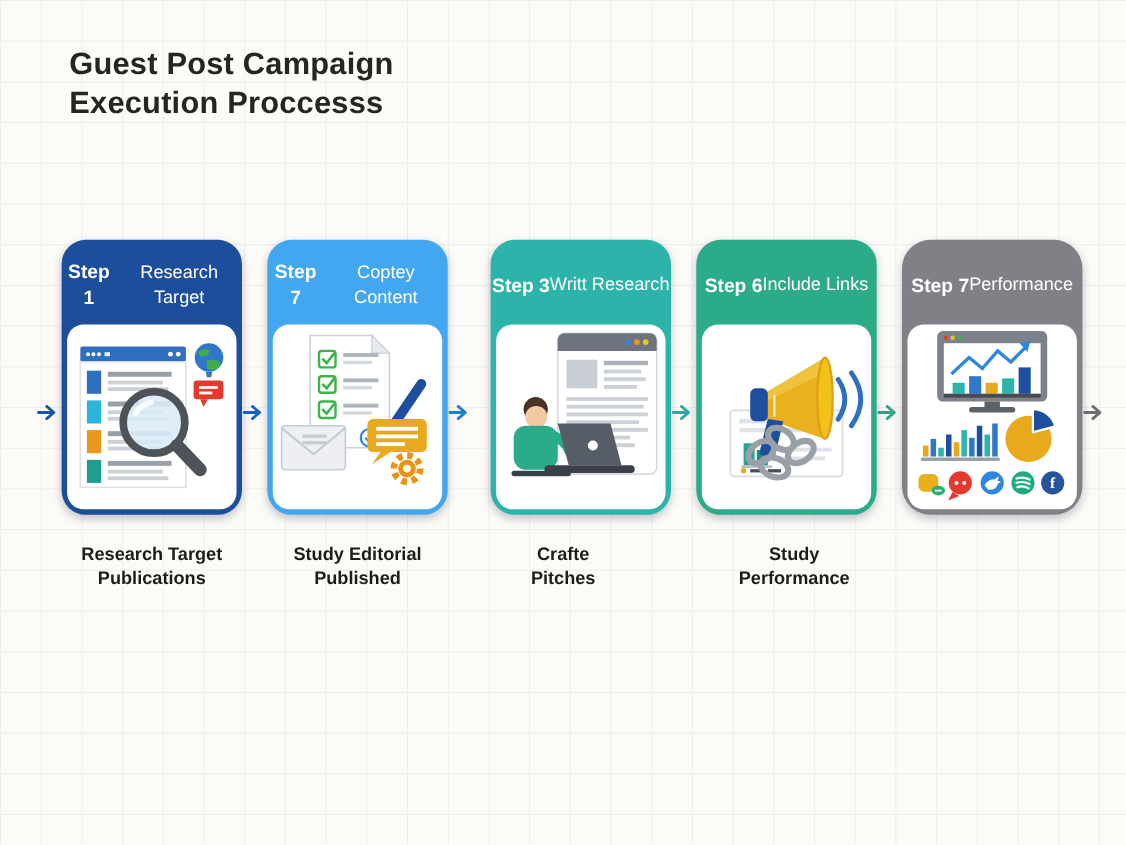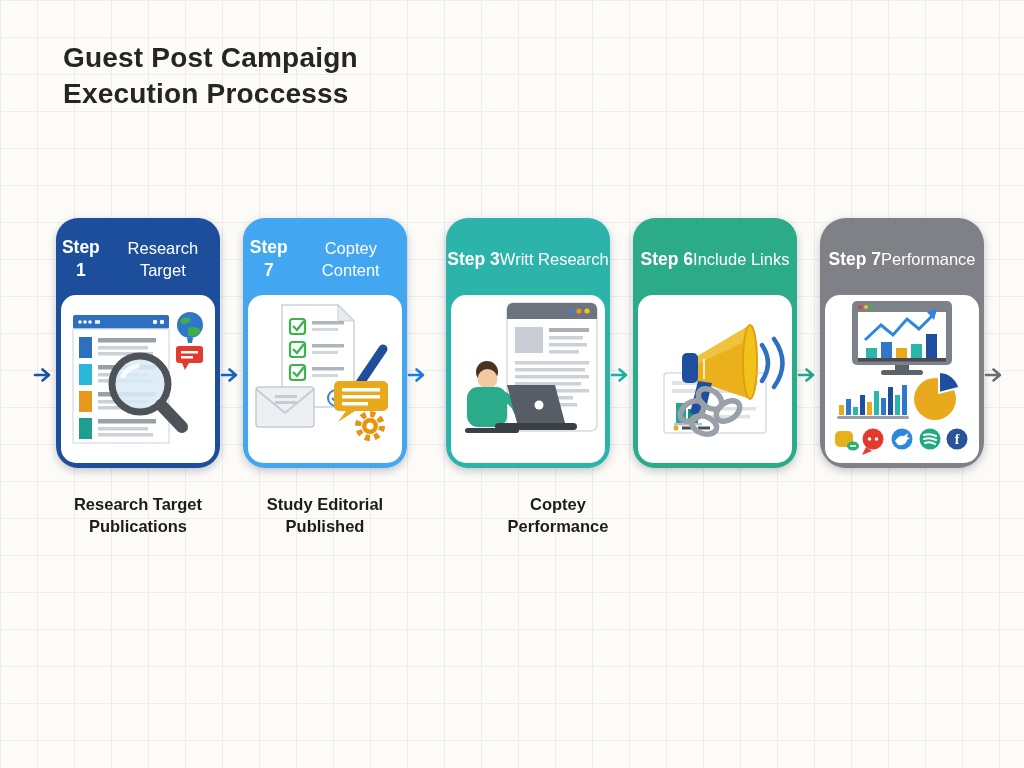--- a/index.html
+++ b/index.html
@@ -341,22 +341,26 @@
     <div class="caption">
       <span>Research Target</span><br>
       <span>Publications</span>
     </div>
     <div class="caption-spacer"></div>
     <div class="caption">
       <span>Study Editorial</span><br>
       <span>Published</span>
     </div>
     <div class="caption-spacer"></div>
-    <div class="caption-spacer"></div>
-    <div class="caption-spacer"></div>
     <div class="caption">
-      <span>Coptey</span><br>
+      <span>Crafte</span><br>
+      <span>Pitches</span>
+    </div>
+    <div class="caption-spacer"></div>
+    <div class="caption-spacer"></div>
+    <div class="caption">
+      <span>Study</span><br>
       <span>Performance</span>
     </div>
     <div class="caption-spacer"></div>
   </div>
 
 </div>
 
 </body></html>

